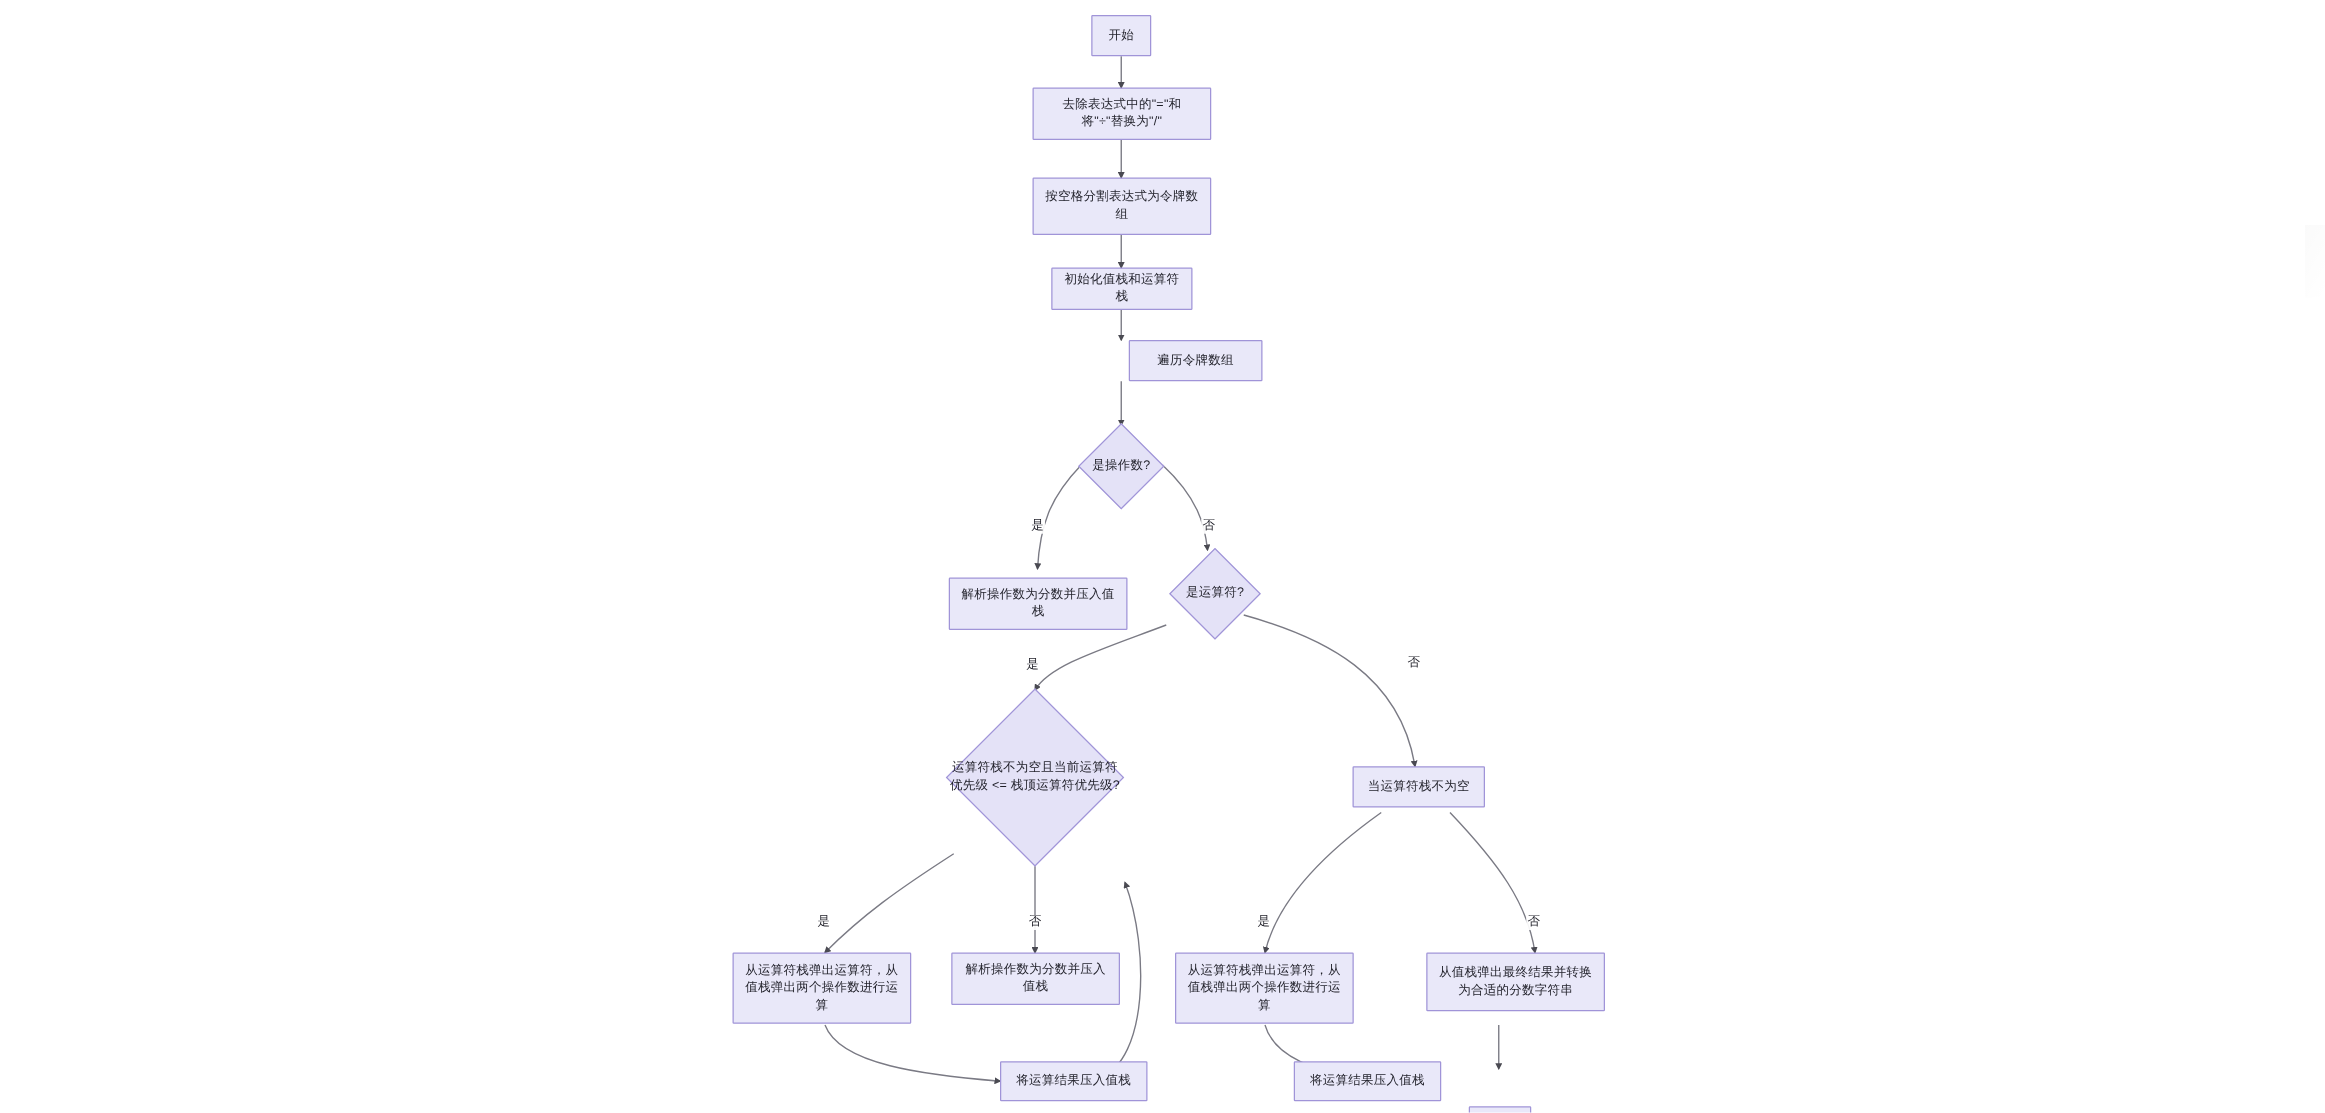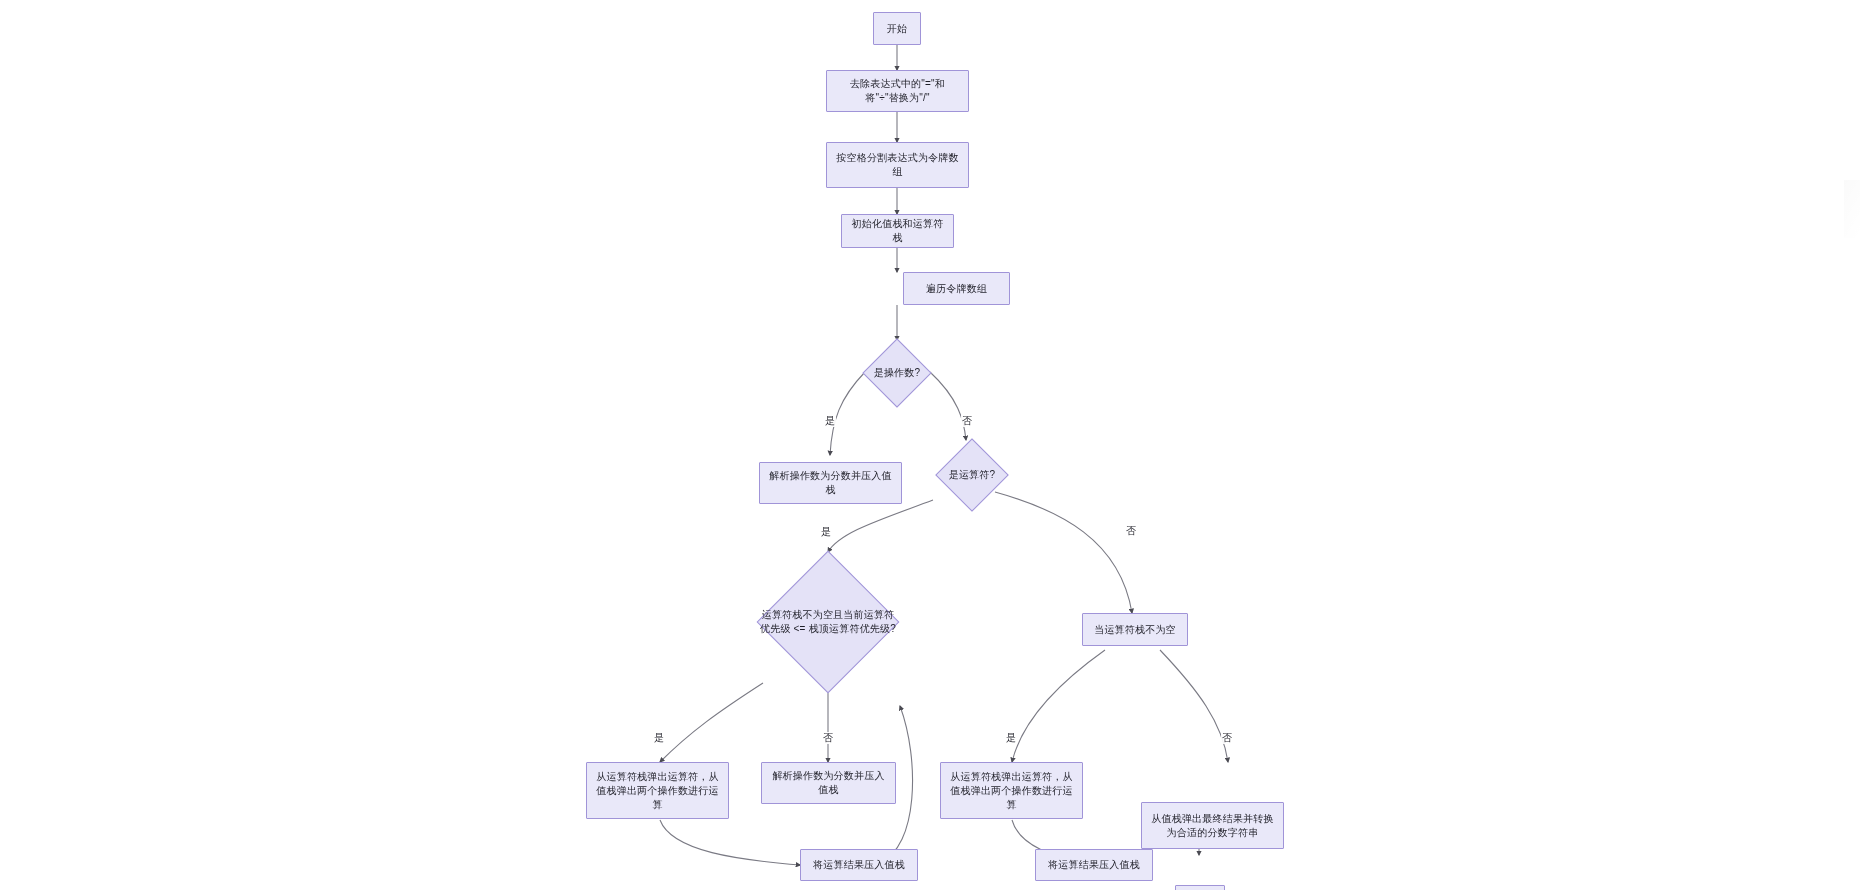--- a/index.html
+++ b/index.html
@@ -164,21 +164,21 @@
   </div>
 
   <div class="node rect" style="left:761px; top:762px; width:135px; height:42px;">
     <span class="label">解析操作数为分数并压入值栈</span>
   </div>
 
   <div class="node rect" style="left:940px; top:762px; width:143px; height:57px;">
     <span class="label">从运算符栈弹出运算符，从值栈弹出两个操作数进行运算</span>
   </div>
 
-  <div class="node rect" style="left:1141px; top:802px; width:143px; height:47px;">
+  <div class="node rect" style="left:1141px; top:762px; width:143px; height:47px;">
     <span class="label">从值栈弹出最终结果并转换为合适的分数字符串</span>
   </div>
 
   <div class="node rect" style="left:800px; top:849px; width:118px; height:32px;">
     <span class="label">将运算结果压入值栈</span>
   </div>
 
   <div class="node rect" style="left:1035px; top:849px; width:118px; height:32px;">
     <span class="label">将运算结果压入值栈</span>
   </div>

